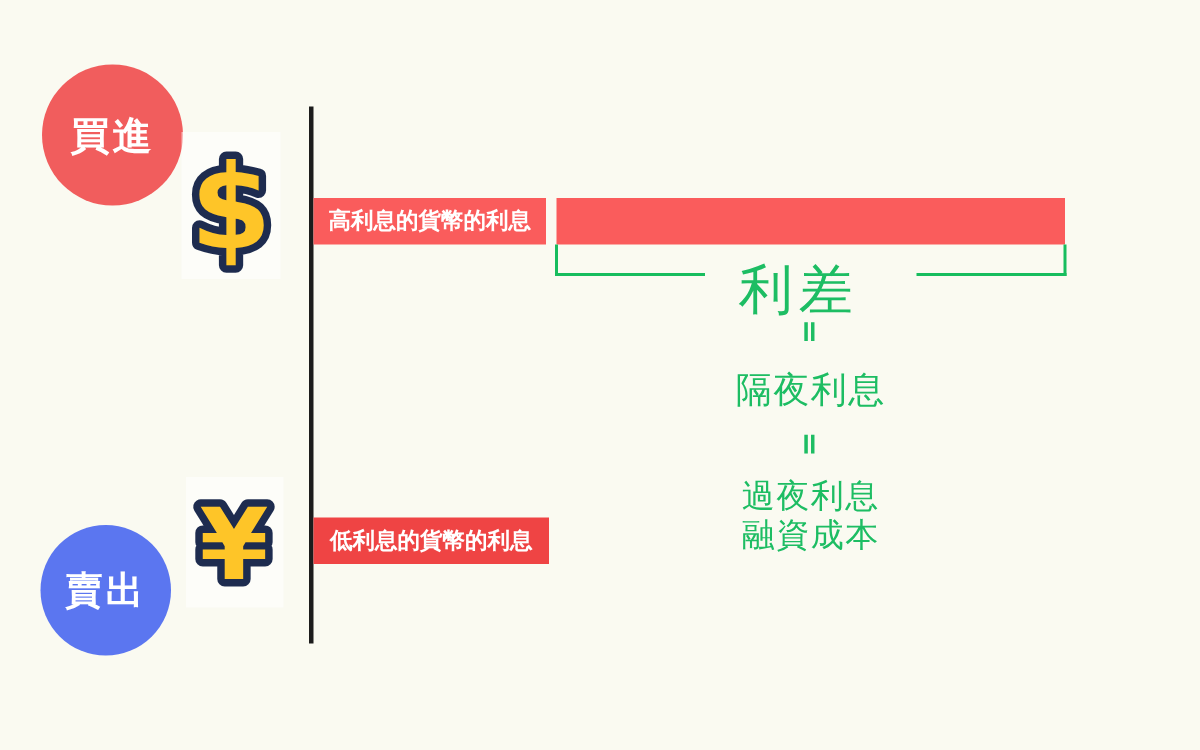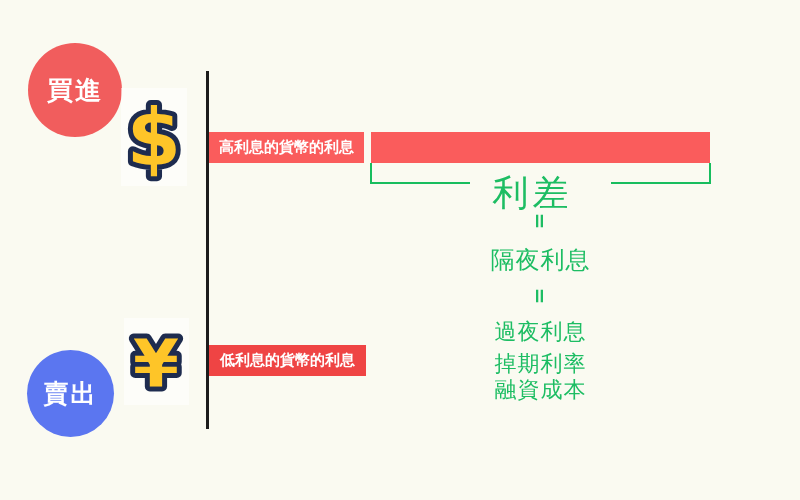--- a/index.html
+++ b/index.html
@@ -163,17 +163,16 @@
       <div class="spread-label">利差</div>
     </div>
 
     <span class="eq">=</span>
 
     <div class="gtext g-overnight">隔夜利息</div>
 
     <span class="eq eq2">=</span>
 
     <div class="gtext g-fee">過夜利息</div>
-    <div class="gtext g-swap">掉期利率</div>
     <div class="gtext g-inventory">融資成本</div>
   </div>
 
 </div>
 
 </body></html>

